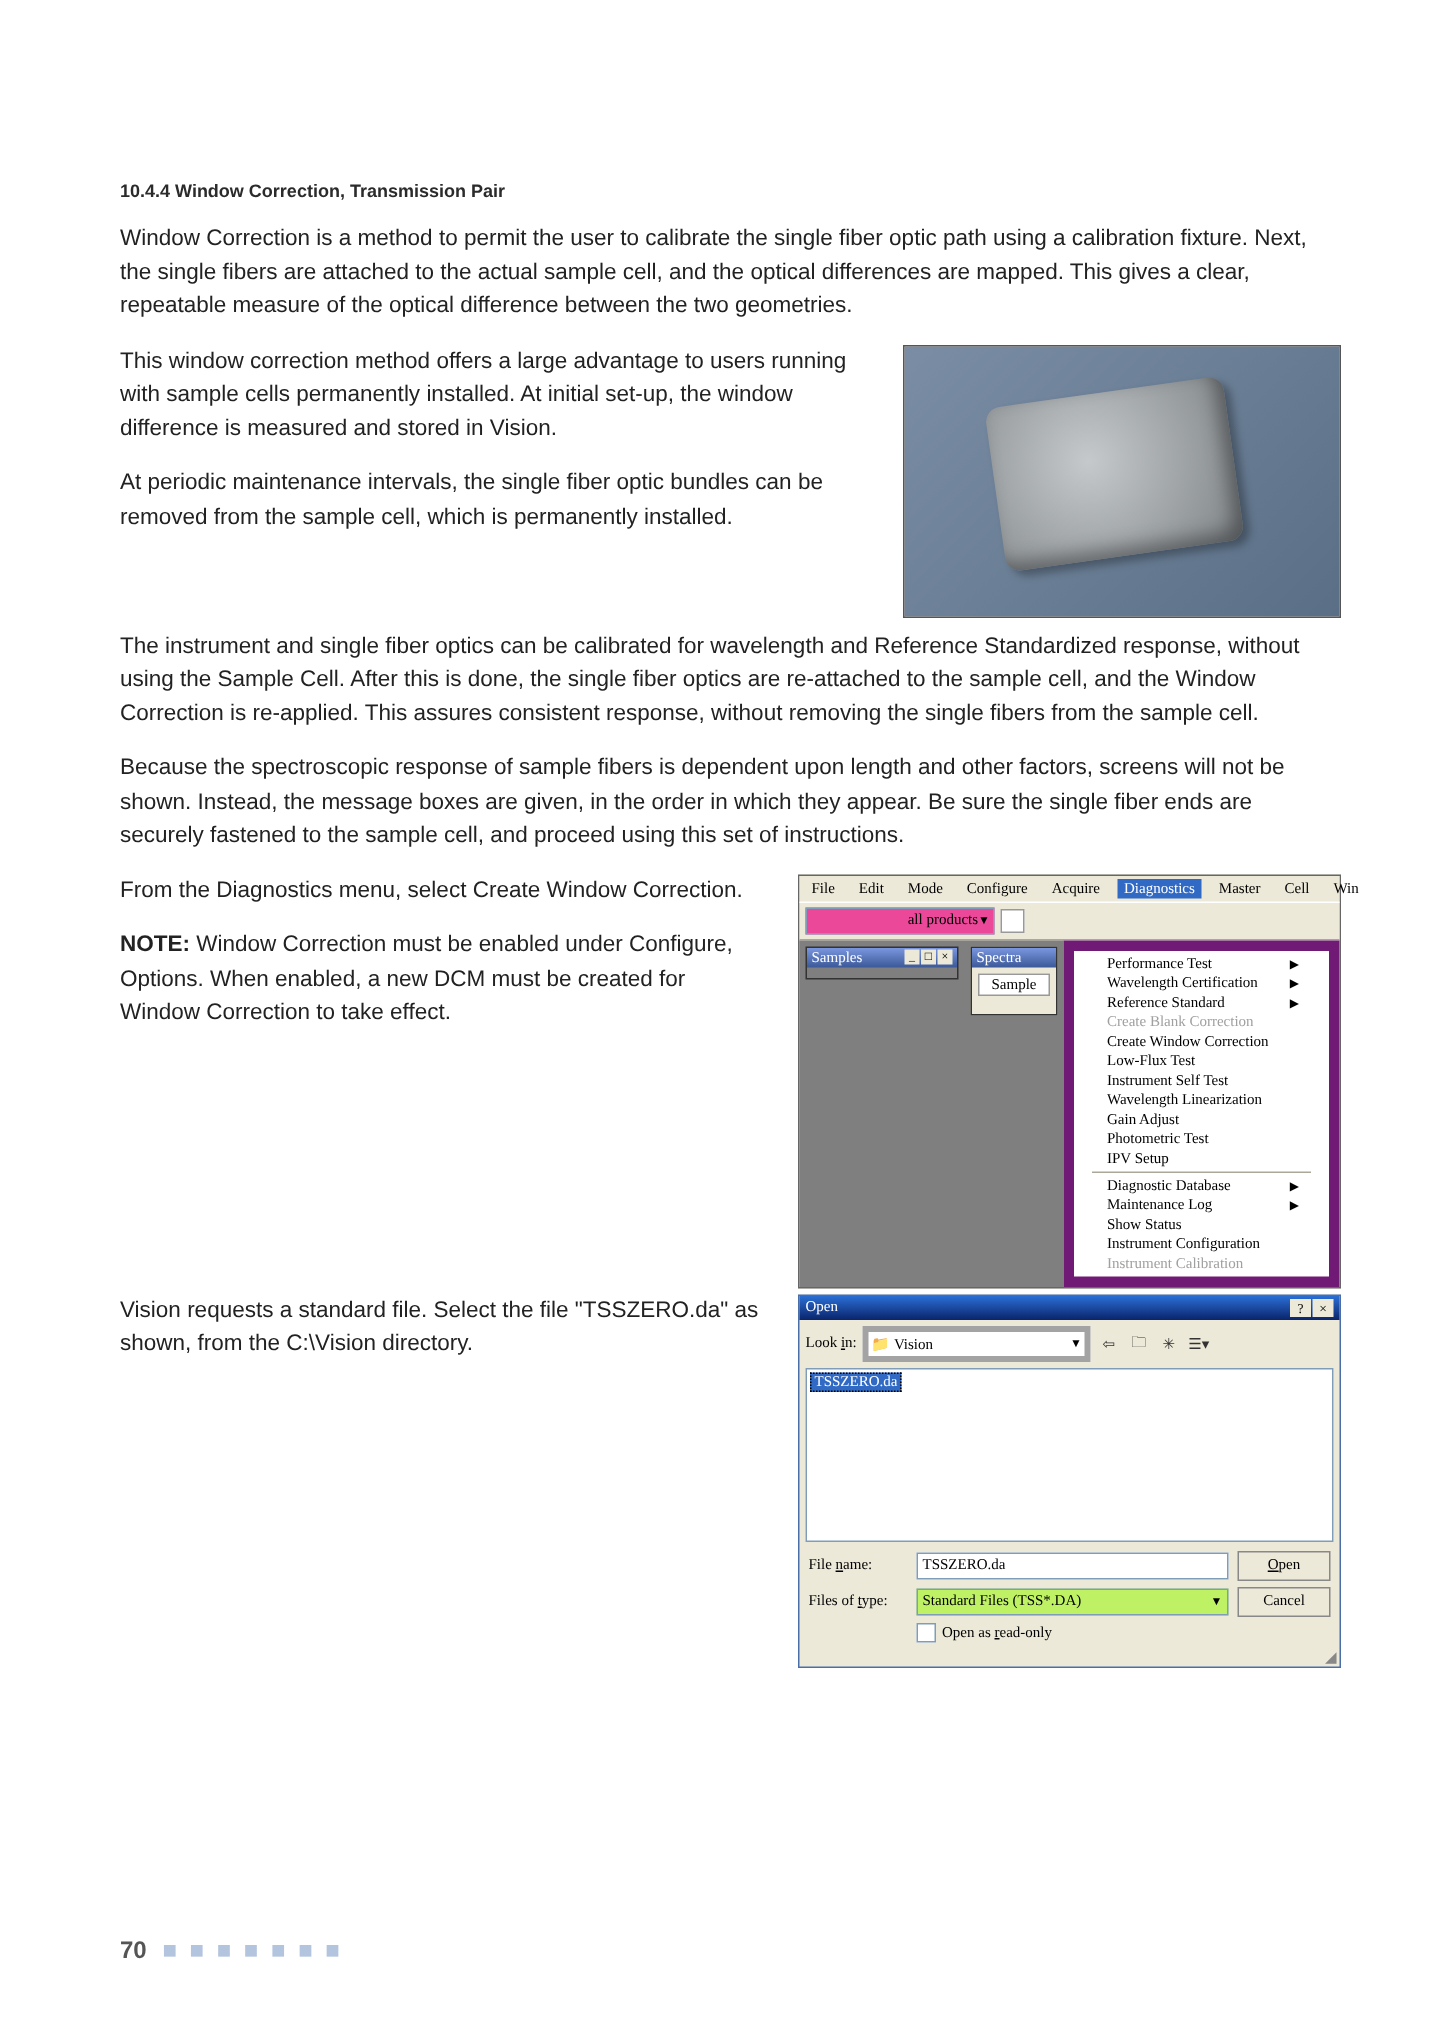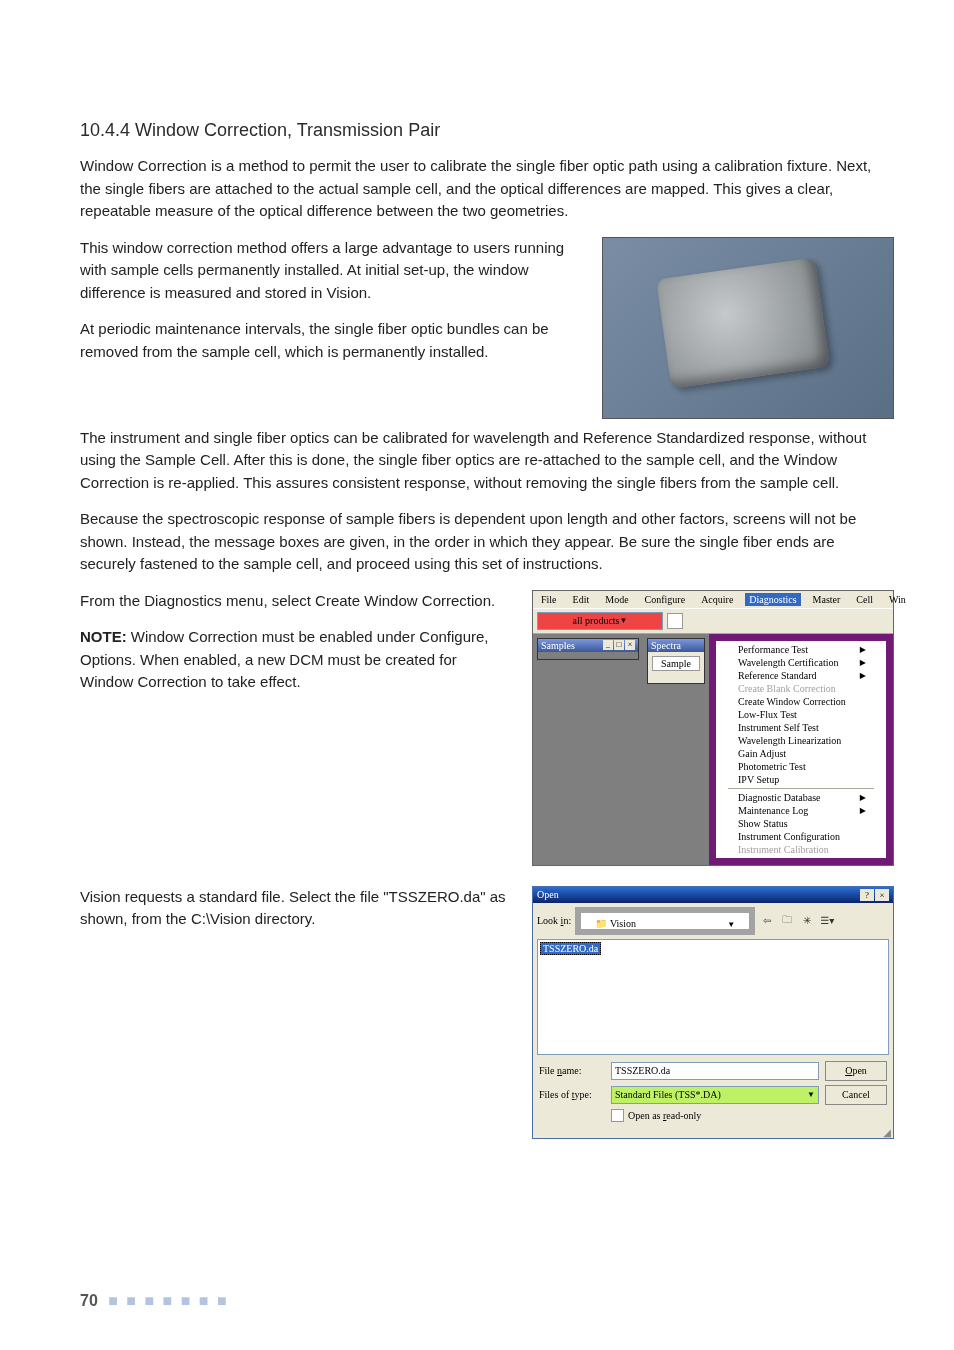--- a/index.html
+++ b/index.html
@@ -1,38 +1,38 @@
 <!DOCTYPE html>
 <html><head>
 <meta charset="utf-8">
 <style>
   html,body{margin:0;padding:0;background:#fff;font-family:"Segoe UI",Tahoma,Verdana,sans-serif;color:#000}
   .page{width:954px;height:1350px;box-sizing:border-box;padding:80px 60px 40px 80px;position:relative}
-  h2.section-heading{font-size:18px;font-weight:normal;margin:40px 0 14px;color:#2b2b2b}
+  h2.section-heading{font-size:12px;font-weight:bold;margin:40px 0 14px;color:#2b2b2b}
   p.body{font-size:15px;line-height:1.5;margin:0 0 14px;color:#222}
   .note-label{font-weight:bold}
   .row-imgright{display:flex;gap:20px;align-items:flex-start;margin-bottom:8px}
   .row-imgright .textcol{flex:1}
   .row-imgright .imgcol{flex:0 0 290px}
-  .row-menu{display:flex;gap:35px;align-items:flex-start;margin-bottom:20px}
+  .row-menu{display:flex;gap:35px;align-items:flex-start;margin-bottom:4px}
   .row-menu .textcol{flex:1}
   .row-menu .imgcol{flex:0 0 360px}
   .row-dlg{display:flex;gap:24px;align-items:flex-start}
   .row-dlg .textcol{flex:1}
   .row-dlg .imgcol{flex:0 0 360px}
   
   .photo{width:290px;height:180px;background:linear-gradient(135deg,#7a8da4,#5a6f86);border:1px solid #555;position:relative}
   .photo::after{content:"";position:absolute;top:30px;left:60px;width:160px;height:110px;background:radial-gradient(circle at 40% 40%,#c5c9cc,#7f8487);border-radius:10px;transform:rotate(-8deg);box-shadow:inset -6px -6px 12px rgba(0,0,0,.35),4px 4px 6px rgba(0,0,0,.3)}
   
   .menushot{width:360px;border:1px solid #666;font:10px Tahoma;background:#ece9d8}
   .menushot .menubar{display:flex;gap:8px;padding:2px 4px;background:#ece9d8}
   .menushot .menubar span{padding:1px 4px}
   .menushot .menubar span.active{background:#316ac5;color:#fff}
   .menushot .toolbar{display:flex;align-items:center;gap:4px;padding:3px 4px;border-top:1px solid #fff;border-bottom:1px solid #aca899;background:#ece9d8}
-  .menushot .toolbar .combo{display:flex;align-items:center;border:1px solid #7f9db9;background:#ef4444;height:16px;width:120px;padding:0 2px;justify-content:center}
+  .menushot .toolbar .combo{display:flex;align-items:center;border:1px solid #7f9db9;background:#ec4899;height:16px;width:120px;padding:0 2px;justify-content:flex-end}
   .menushot .toolbar .combo .dd{font-size:8px}
   .menushot .toolbar .docicon{width:14px;height:14px;border:1px solid #999;background:#fff}
   .menushot .client{display:flex;min-height:200px;background:#7f7f7f}
   .menushot .mdi1,.menushot .mdi2{margin:4px;border:1px solid #333}
   .menushot .mdi-title{background:linear-gradient(#7a96df,#3b5998);color:#fff;padding:1px 3px;display:flex;justify-content:space-between;align-items:center}
   .menushot .mdi-title .ctl{display:flex;gap:1px}
   .menushot .mdi-title .ctl span{background:#ece9d8;color:#000;width:10px;height:10px;line-height:10px;text-align:center;font-size:8px}
   .menushot .mdi1{width:100px;height:20px}
   .menushot .mdi2{width:56px;height:44px;background:#ece9d8}
   .menushot .mdi2 .tab{margin:4px;border:1px solid #999;background:#fff;padding:1px 3px;text-align:center}
@@ -40,21 +40,21 @@
   .menushot .menupanel .mi{display:flex;justify-content:space-between;align-items:center;padding:1px 8px 1px 10px;color:#000}
   .menushot .menupanel .mi.disabled{color:#a0a0a0}
   .menushot .menupanel .mi .arrow{font-size:8px}
   .menushot .menupanel hr{border:none;border-top:1px solid #aca899;margin:2px 0}
   
   .dlg{width:360px;border:1px solid #4a6ea9;font:10px Tahoma;background:#ece9d8}
   .dlg .titlebar{background:linear-gradient(#2a6fd6,#0a246a);color:#fff;padding:2px 4px;display:flex;justify-content:space-between;align-items:center}
   .dlg .titlebar .btns{display:flex;gap:1px}
   .dlg .titlebar .btns span{background:#ece9d8;color:#000;width:14px;height:12px;line-height:12px;text-align:center;font-size:9px}
   .dlg .lookrow{display:flex;align-items:center;gap:4px;padding:4px}
-  .dlg .lookrow .combo{display:flex;align-items:flex-end;border:6px solid #a3a3a3;background:#fff;height:16px;width:140px;padding:0 14px;justify-content:space-between}
+  .dlg .lookrow .combo{display:flex;align-items:center;border:4px solid #a3a3a3;background:#fff;height:16px;width:140px;padding:0 2px;justify-content:space-between}
   .dlg .lookrow .combo .dd{font-size:8px}
   .dlg .lookrow .ico{width:16px;height:16px;display:flex;align-items:center;justify-content:center;font-size:10px;color:#333}
   .dlg .filepane{margin:0 4px;border:1px solid #7f9db9;background:#fff;height:110px;padding:2px}
   .dlg .filepane .fileitem{display:inline-block;border:1px dotted #000;background:#316ac5;color:#fff;padding:0 2px}
   .dlg .bottom{padding:6px 6px 8px;display:grid;grid-template-columns:66px 1fr 62px;gap:4px 6px;align-items:center}
   .dlg .bottom .txt{border:1px solid #7f9db9;background:#fff;height:16px;padding:0 3px;line-height:16px;overflow:hidden}
   .dlg .bottom .sel{border:1px solid #7f9db9;background:#bef264;height:16px;padding:0 3px;line-height:16px;display:flex;justify-content:space-between;align-items:center}
   .dlg .bottom .sel .dd{font-size:8px}
   .dlg .bottom .btn{border:1px solid #888;background:#ece9d8;text-align:center;height:18px;line-height:18px}
   .dlg .bottom .chkrow{grid-column:2/3;display:flex;align-items:center;gap:4px}

